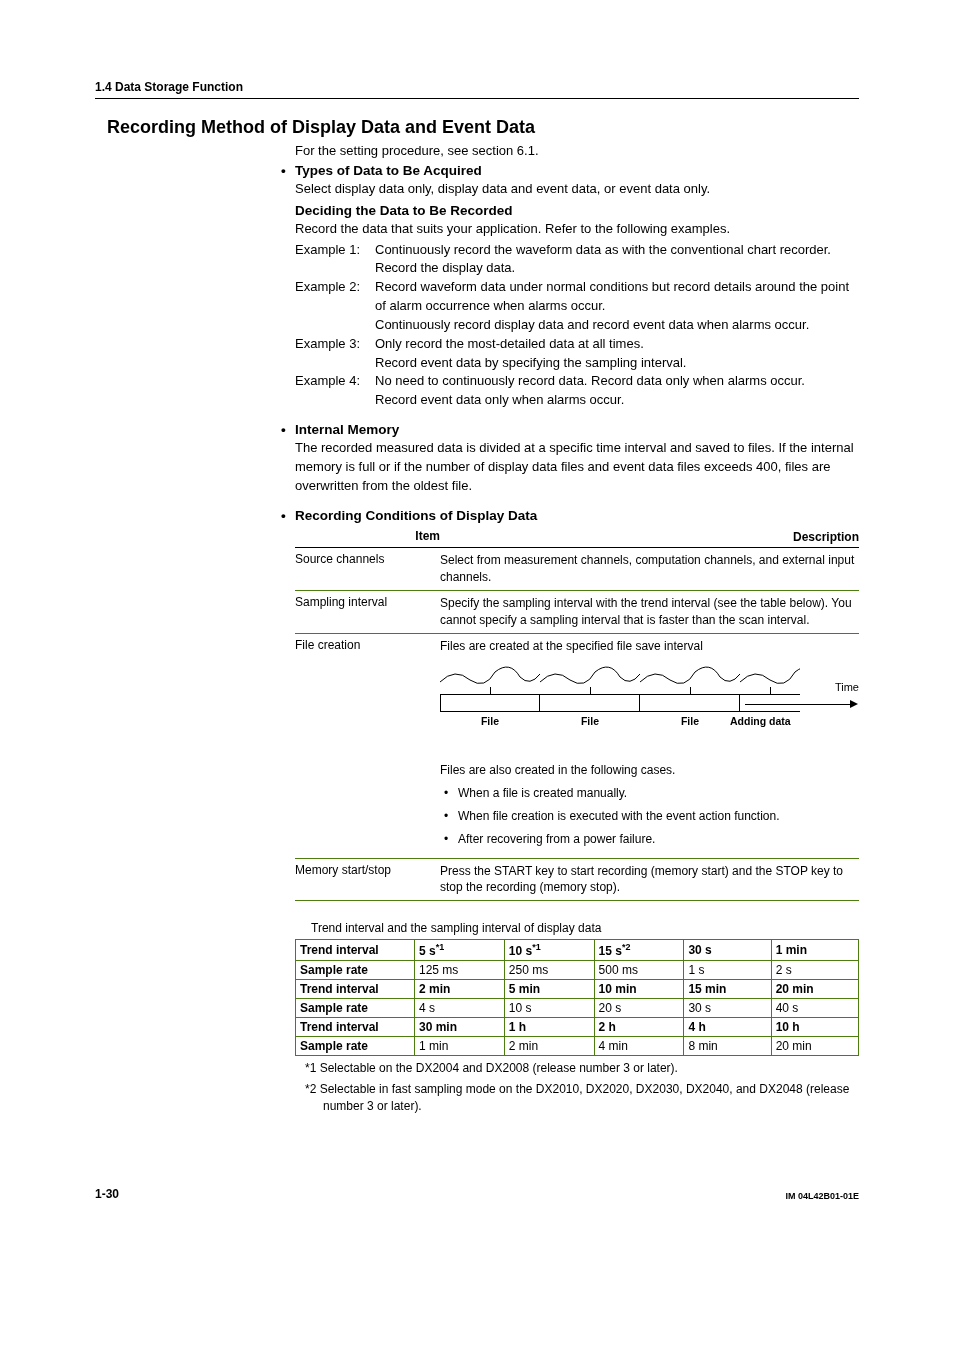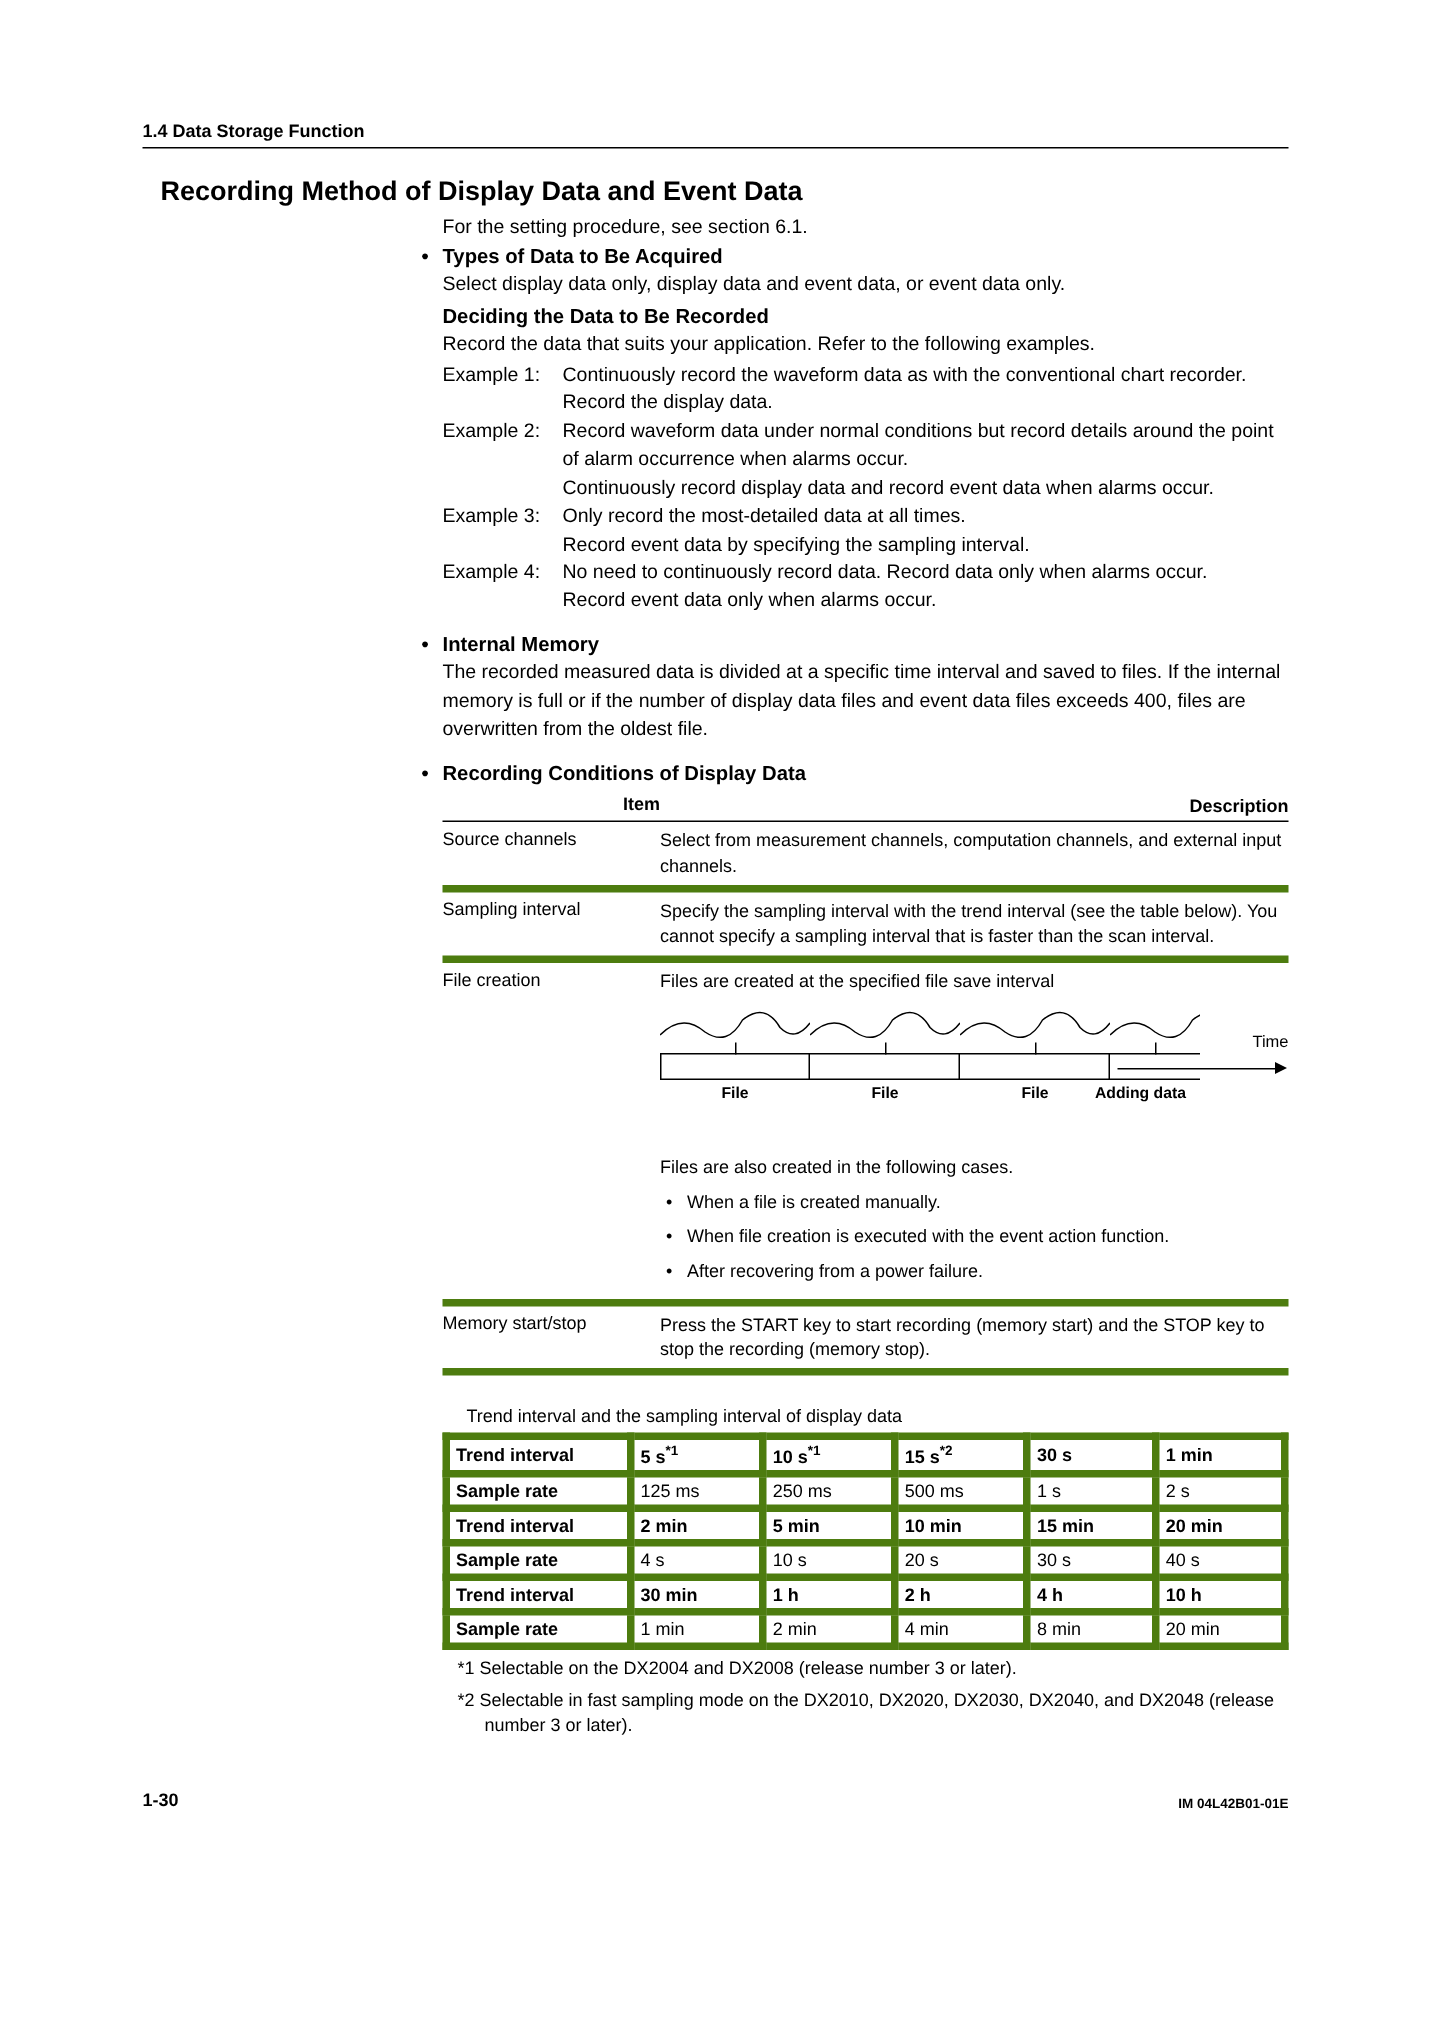--- a/index.html
+++ b/index.html
@@ -72,21 +72,21 @@
   }
   .def-header {
     display: flex;
     border-bottom: 1px solid #000;
     padding: 2px 0;
     font-weight: bold;
     text-align: right;
   }
   .def-row {
     display: flex;
-    border-bottom: 5px solid #4d7c0f;
+    border-bottom: 1px solid #4d7c0f;
     padding: 4px 0;
   }
   .def-item { flex: 0 0 145px; }
   .def-desc { flex: 1; line-height: 1.4; }
   .def-desc ul { margin: 4px 0 0 0; padding-left: 18px; }
   .def-desc li { margin: 6px 0; list-style: none; position: relative; }
   .def-desc li::before { content:"•"; position:absolute; left:-14px; }
 
   .diagram {
     margin: 8px 0 10px 0;
@@ -111,40 +111,40 @@
   .caption {
     font-size: 12px;
     margin: 20px 0 4px 16px;
   }
   table.grid {
     border-collapse: collapse;
     width: 100%;
     font-size: 12px;
   }
   table.grid td, table.grid th {
-    border: 5px solid #4d7c0f;
+    border: 1px solid #4d7c0f;
     padding: 2px 4px;
     text-align: left;
     font-weight: normal;
   }
   table.grid td.label { font-weight: bold; width:110px;}
   table.grid td.hcell { font-weight: bold; }
   .footnote {
     font-size: 12px;
     margin: 4px 0 0 10px;
     text-indent: -18px;
     padding-left: 18px;
     line-height:1.4;
   }
   sup { font-size:9px; }
   .footer {
     display:flex;
     justify-content:space-between;
     align-items:flex-end;
-    margin-top: 34px;
+    margin-top: 72px;
     font-size:11px;
   }
   .footer .pgnum { font-weight:bold; font-size:12px;}
   .footer .docid { font-size:9px; font-weight:bold;}
 </style>
 </head>
 <body>
 
 <div class="page">
 

